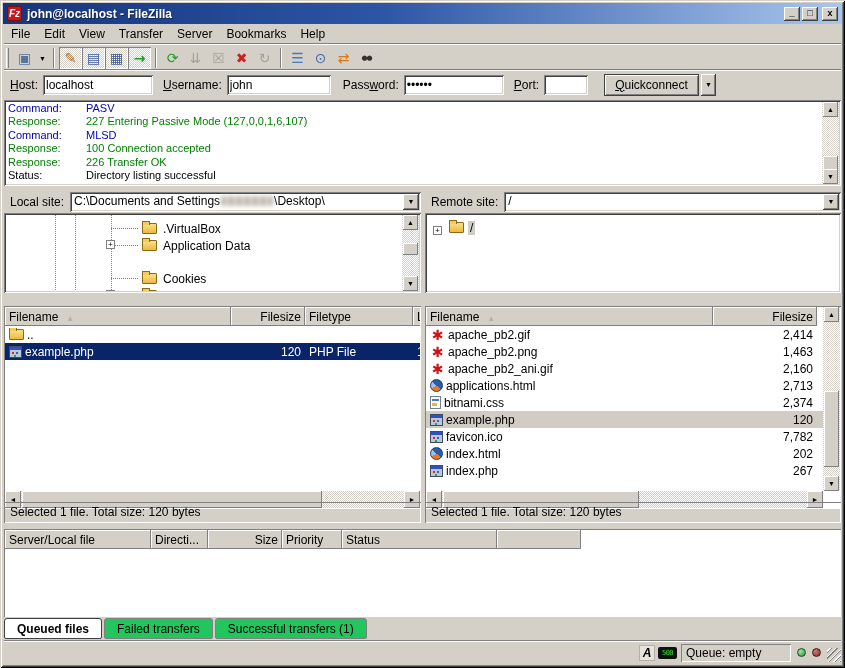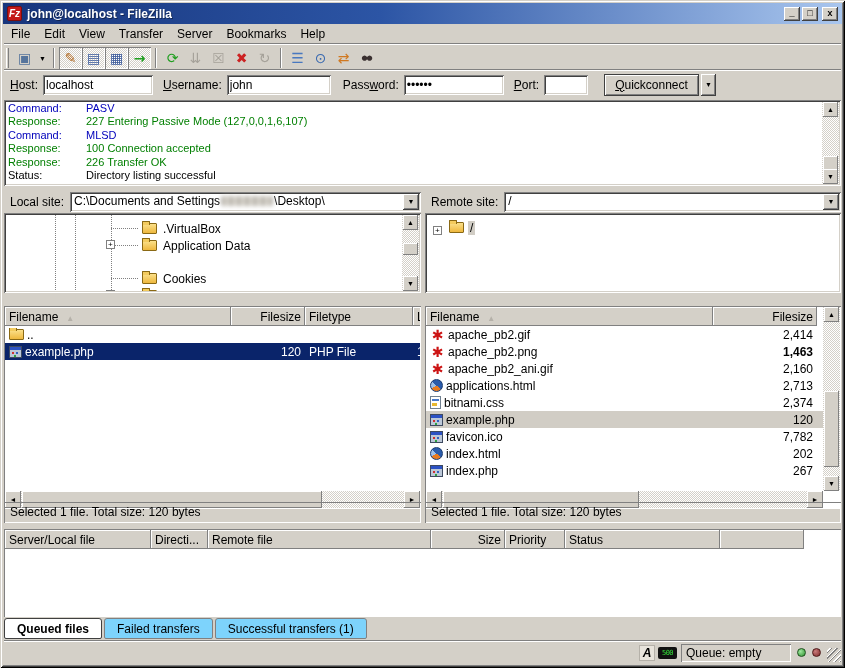--- a/index.html
+++ b/index.html
@@ -124,21 +124,21 @@
 
   
   .pane-status { position:absolute; top:502px; height:21px; padding:3px 6px; font-size:12px; white-space:nowrap; overflow:hidden; }
 
   
   .queuebox { position:absolute; left:4px; right:4px; top:529px; height:88px; }
   .queue-rows { position:absolute; left:1px; right:1px; top:20px; bottom:1px; background:#fff; }
 
   
   .tabs { position:absolute; left:4px; top:618px; height:21px; display:flex; gap:2px; }
-  .tab { height:21px; padding:3px 12px 0 12px; font-size:12px; background:#7dd3fc; border:1px solid #808080;
+  .tab { height:21px; padding:3px 12px 0 12px; font-size:12px; background:#22c55e; border:1px solid #808080;
     border-radius:3px 3px 2px 2px; white-space:nowrap; }
   .tab.active { background:#fff; font-weight:bold; border-color:#404040; box-shadow:inset 1px 1px 0 #fff; }
 
   
   .statusbar { position:absolute; left:4px; right:4px; top:642px; height:21px; display:flex; align-items:center; justify-content:flex-end; }
   .ascii-ind { width:16px; height:16px; font-weight:bold; font-style:italic; font-size:12px; text-align:center;
     border:1px solid #b5b1a9; background:#e8e4dc; line-height:14px; margin-right:3px; }
   .speed-badge { width:19px; height:12px; background:#111; color:#35e03a; font-size:7px; line-height:12px;
     text-align:center; border-radius:2px; font-family:"DejaVu Sans Mono",monospace; margin-right:4px; letter-spacing:-.5px; }
   .queue-status { width:110px; height:18px; padding:2px 5px; font-size:12px; margin-right:6px; white-space:nowrap; }
@@ -381,21 +381,21 @@
           </div>
           <div class="lv-cell r" style="width: 104px;">
             <span>2,414</span>
           </div>
         </div>
         <div class="list-row">
           <div class="lv-cell" style="width: 287px;">
             <span class="icon-image">✱</span>
             <span>apache_pb2.png</span>
           </div>
-          <div class="lv-cell r" style="width: 104px; font-weight: bold;">
+          <div class="lv-cell r" style="width: 104px;">
             <span>1,463</span>
           </div>
         </div>
         <div class="list-row">
           <div class="lv-cell" style="width: 287px;">
             <span class="icon-image">✱</span>
             <span>apache_pb2_ani.gif</span>
           </div>
           <div class="lv-cell r" style="width: 104px;">
             <span>2,160</span>
@@ -468,21 +468,20 @@
     </div>
   </div>
 
   <div class="pane-status sunken-thin" style="left:4px; width:417px;">Selected 1 file. Total size: 120 bytes</div>
   <div class="pane-status sunken-thin" style="left:425px; width:416px;">Selected 1 file. Total size: 120 bytes</div>
 
   <div class="queuebox sunken-thin" style="background:#fff;">
     <div class="lv-header" id="queue-header" style="right:1px;">
         <div class="lv-hcell raised-thin" style="width: 146px;"><span>Server/Local file</span></div>
         <div class="lv-hcell raised-thin" style="width: 57px;"><span>Directi...</span></div>
-        <div class="lv-hcell raised-thin" style="width: 223px;"><span>Remote file</span></div>
         <div class="lv-hcell raised-thin r" style="width: 74px;"><span>Size</span></div>
         <div class="lv-hcell raised-thin" style="width: 60px;"><span>Priority</span></div>
         <div class="lv-hcell raised-thin" style="width: 155px;"><span>Status</span></div>
         <div class="lv-hcell raised-thin" style="width: 84px;"><span></span></div>
       </div>
     <div class="queue-rows"></div>
   </div>
 
   <div class="tabs" id="tabs">
       <div class="tab active">Queued files</div>

